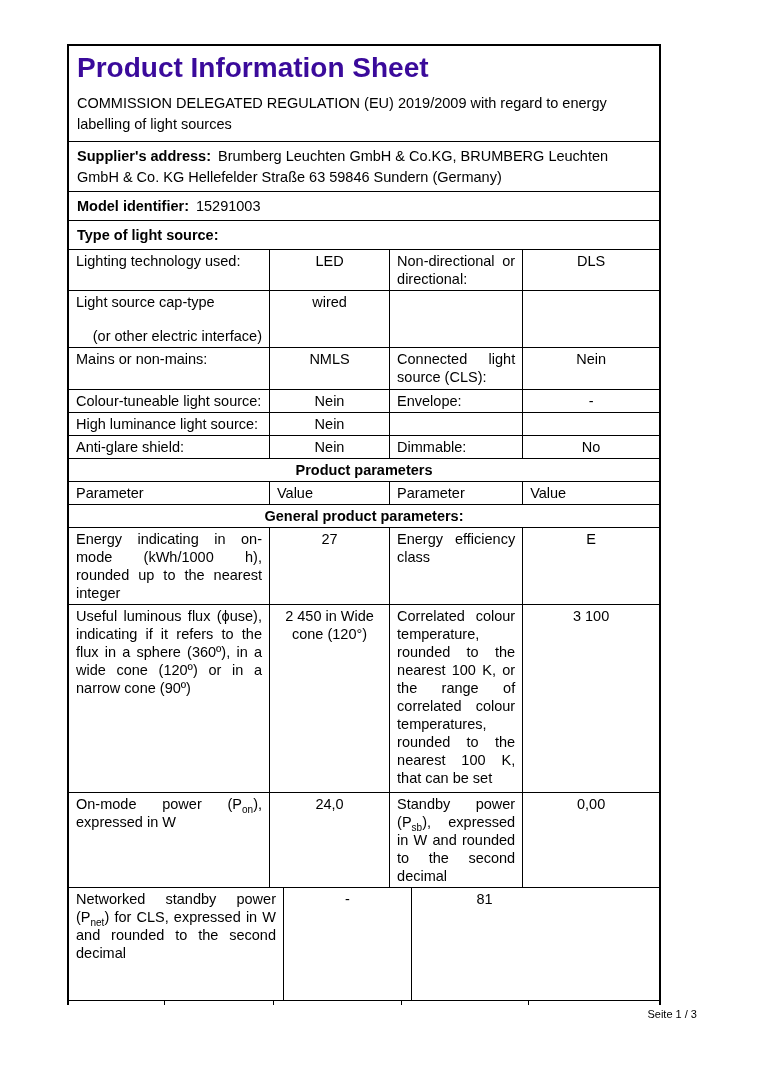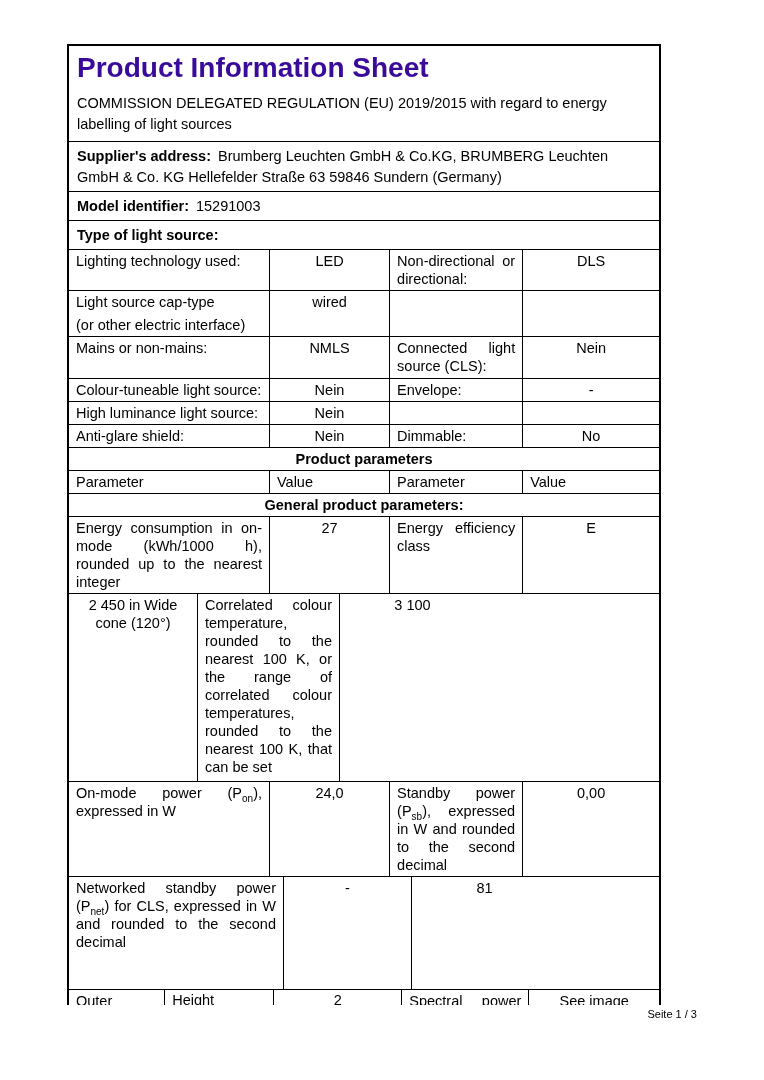--- a/index.html
+++ b/index.html
@@ -32,21 +32,21 @@
   .cell { padding: 2px 7px; border-left: 1px solid #000; }
   .cell:first-child { border-left: none; }
   .c1 { width: 214px; }
   .c2 { width: 128px; }
   .c3 { width: 142px; }
   .c4 { width: 146px; }
   .param { text-align: justify; }
   .val { text-align: center; }
   .hdr-center { border-top: 1px solid #000; text-align: center; font-weight: bold; padding: 2px 7px; }
   sub { font-size: 10px; line-height: 0; }
-  .cap2 { margin-top: 5px; }
+  .cap2 { margin-top: 16px; text-align: right; }
   
   .dimrow .cell { padding: 0; }
   .odlabel { padding: 2px 7px !important; width: 106px; }
   .subtbl { width: 236px; display: flex; flex-direction: column; border-bottom: 1px solid #000; text-decoration: underline; }
   .subrow { display: flex; border-top: 1px solid #000; min-height: 21px; }
   .subrow:first-child { border-top: none; }
   .sublabel { width: 108px; padding: 1px 7px; }
   .subval { width: 128px; padding: 1px 7px; text-align: center; border-left: 1px solid #000; }
   .footer {
     position: absolute;
@@ -57,21 +57,21 @@
     line-height: 13px;
   }
 </style>
 </head>
 <body>
 
 <div class="sheet">
 
   <div class="block head">
     <h1 style="color: rgb(58, 10, 155);">Product Information Sheet</h1>
-    <p>COMMISSION DELEGATED REGULATION (EU) 2019/2015 with regard to energy labelling of light sources</p>
+    <p>COMMISSION DELEGATED REGULATION (EU) 2019/2009 with regard to energy labelling of light sources</p>
   </div>
 
 
   <div class="block labelrow" style="min-height:48px">
     <span class="b">Supplier's address:</span><span class="v">Brumberg Leuchten GmbH &amp; Co.KG, BRUMBERG Leuchten GmbH &amp; Co. KG Hellefelder Straße 63 59846 Sundern (Germany)</span>
   </div>
 
   <div class="block labelrow">
     <span class="b">Model identifier:</span><span class="v">15291003</span>
   </div>
@@ -130,27 +130,28 @@
   <div class="row" style="min-height:22px">
     <div class="cell c1">Parameter</div>
     <div class="cell c2">Value</div>
     <div class="cell c3">Parameter</div>
     <div class="cell c4">Value</div>
   </div>
 
   <div class="hdr-center" style="min-height:21px">General product parameters:</div>
 
   <div class="row" style="min-height:58px">
-    <div class="cell c1 param"><span>Energy consumption in on-mode (kWh/1000 h), rounded up to the nearest integer</span></div>
+    <div class="cell c1 param"><span>Energy indicating in on-mode (kWh/1000 h), rounded up to the nearest integer</span></div>
     <div class="cell c2 val">27</div>
     <div class="cell c3 param"><span>Energy efficiency class</span></div>
     <div class="cell c4 val">E</div>
   </div>
 
   <div class="row" style="min-height:188px">
+    <div class="cell c1 param"><span>Useful luminous flux (ϕuse), indicating if it refers to the flux in a sphere (360º), in a wide cone (120º) or in a narrow cone (90º)</span></div>
     <div class="cell c2 val">2 450 in Wide cone (120°)</div>
     <div class="cell c3 param"><span>Correlated colour temperature, rounded to the nearest 100 K, or the range of correlated colour temperatures, rounded to the nearest 100 K, that can be set</span></div>
     <div class="cell c4 val">3 100</div>
   </div>
 
   <div class="row" style="min-height:79px">
     <div class="cell c1 param"><span>On-mode power (P</span><sub>on</sub><span>), expressed in W</span></div>
     <div class="cell c2 val">24,0</div>
     <div class="cell c3 param"><span>Standby power (P</span><sub>sb</sub><span>), expressed in W and rounded to the second decimal</span></div>
     <div class="cell c4 val">0,00</div>

